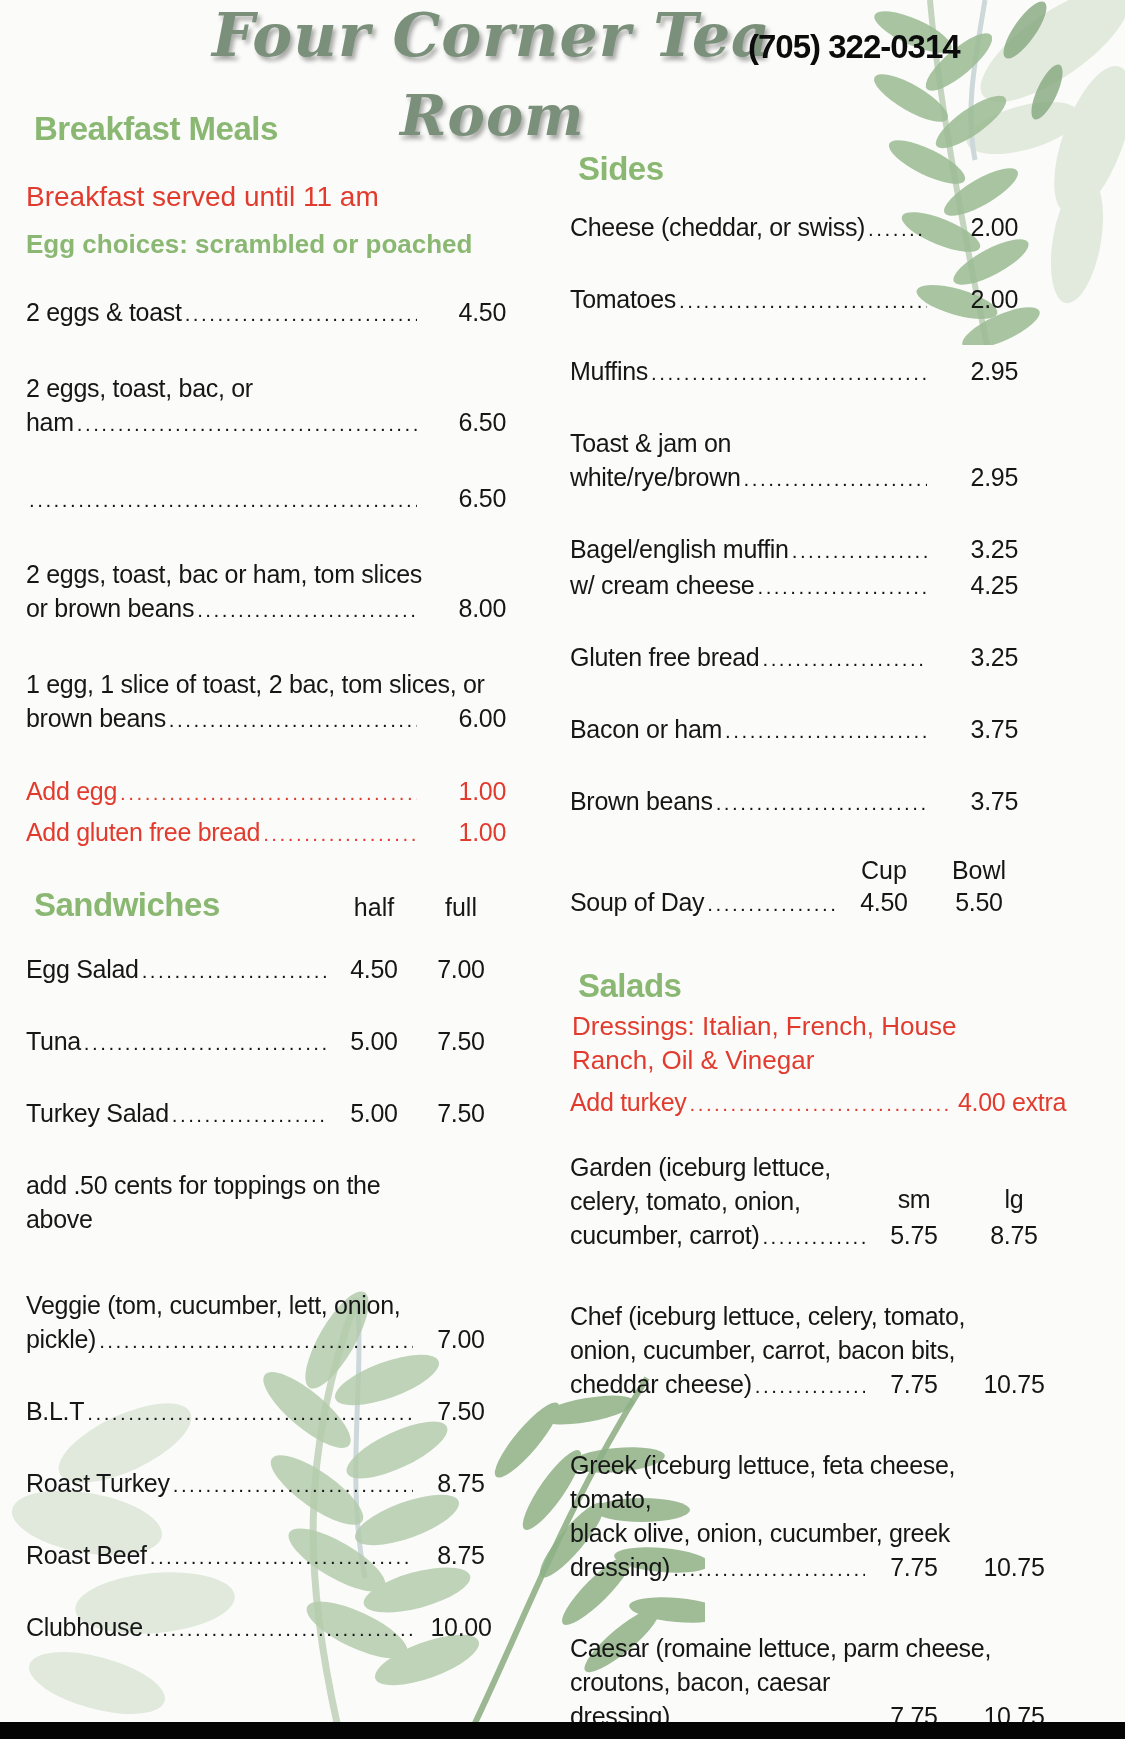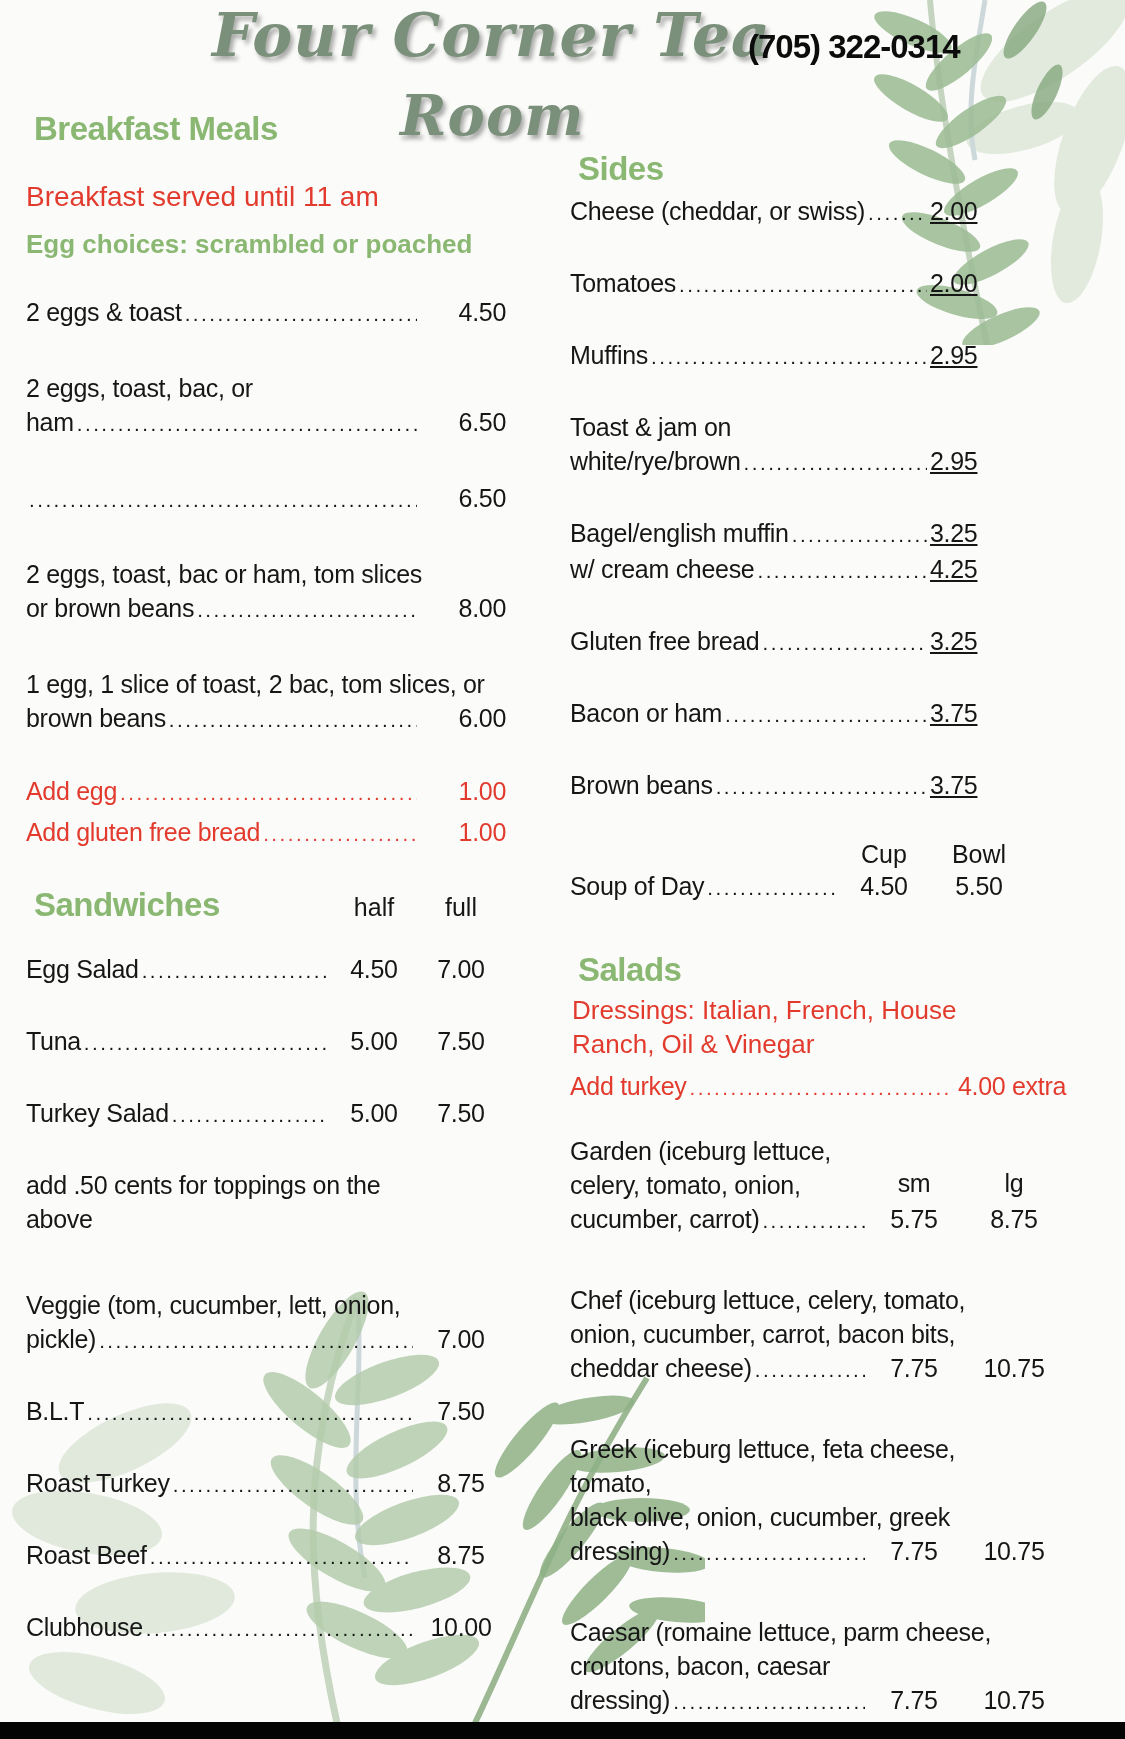--- a/index.html
+++ b/index.html
@@ -34,21 +34,21 @@
   .txt{white-space:pre-wrap;}
   .dots{flex:1;overflow:hidden;white-space:nowrap;font-size:0.82em;letter-spacing:2.5px;margin:0 3px;}
   .dots::after{content:"....................................................................................................";}
   .price{flex:none;text-align:center;}
   .list-breakfast .pl{width:86px;text-align:right;}
   .list-sand .pf{width:84px;}
   .list-sand .pl{width:90px;}
   .sand-head{display:flex;align-items:baseline;margin-top:32px;margin-bottom:26px;}
   .sand-head .spacer{flex:1;}
   .collabel{font-size:25px;color:#161616;font-weight:normal;}
-  .list-sides .pl{width:88px;text-align:left;margin-right:50px;text-decoration:underline;}
+  .list-sides .pl{width:88px;text-align:right;margin-right:50px;}
   .soup-sec{margin-bottom:44px;}
   .soup-labels{display:flex;align-items:baseline;font-size:25px;}
   .soup-labels .spacer{flex:1;}
   .list-soup .pf{width:92px;}
   .list-soup .pl{width:98px;margin-right:40px;}
   .list-soup .menu-item{margin-bottom:0;}
   .dressings{font-size:26px;line-height:34px;margin:2px 0 8px 2px;}
   .list-salads .pf{width:92px;}
   .list-salads .pl{width:108px;}
   .addturkey-list .menu-item{margin-bottom:29px;}
@@ -273,21 +273,21 @@
             <span class="txt">Clubhouse</span>
             <span class="dots"></span>
             <span class="price pl">10.00</span>
           </div>
         </div>
       </div>
   </div>
 
   <div class="col col-right">
     <h2>Sides</h2>
-    <div class="list list-sides" style="margin-top:4px">
+    <div class="list list-sides" style="margin-top:20px">
         <div class="menu-item">
           <div class="item-line">
             <span class="txt">Cheese (cheddar, or swiss)</span>
             <span class="dots"></span>
             <span class="price pl">2.00</span>
           </div>
         </div>
         <div class="menu-item">
           <div class="item-line">
             <span class="txt">Tomatoes</span>

